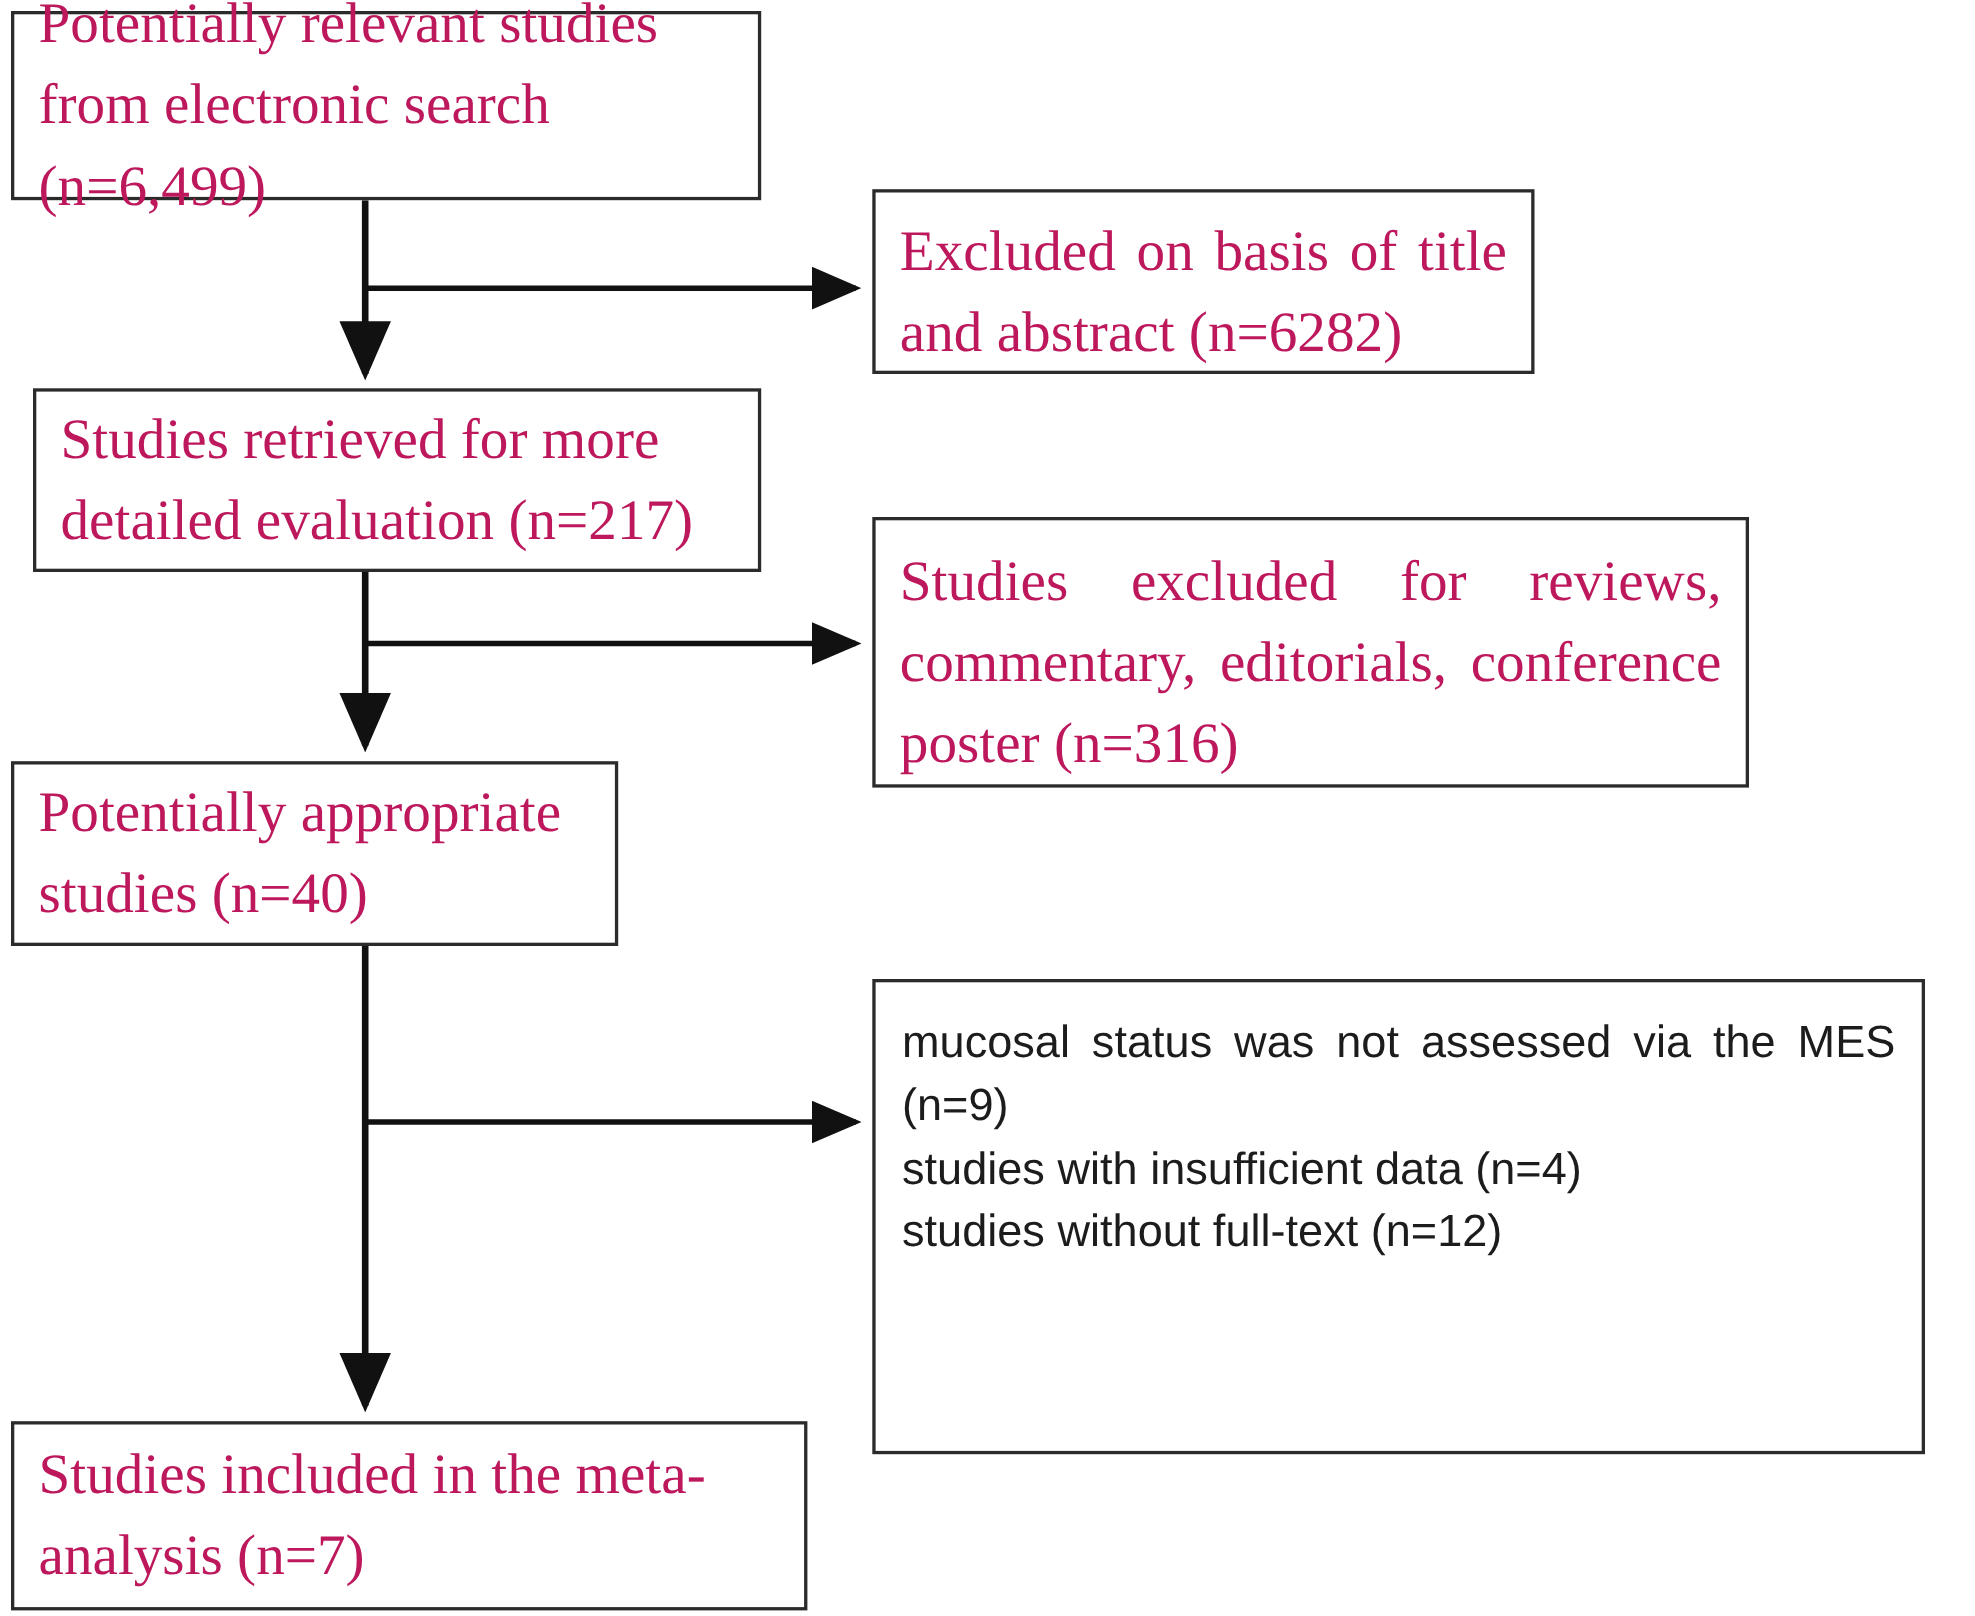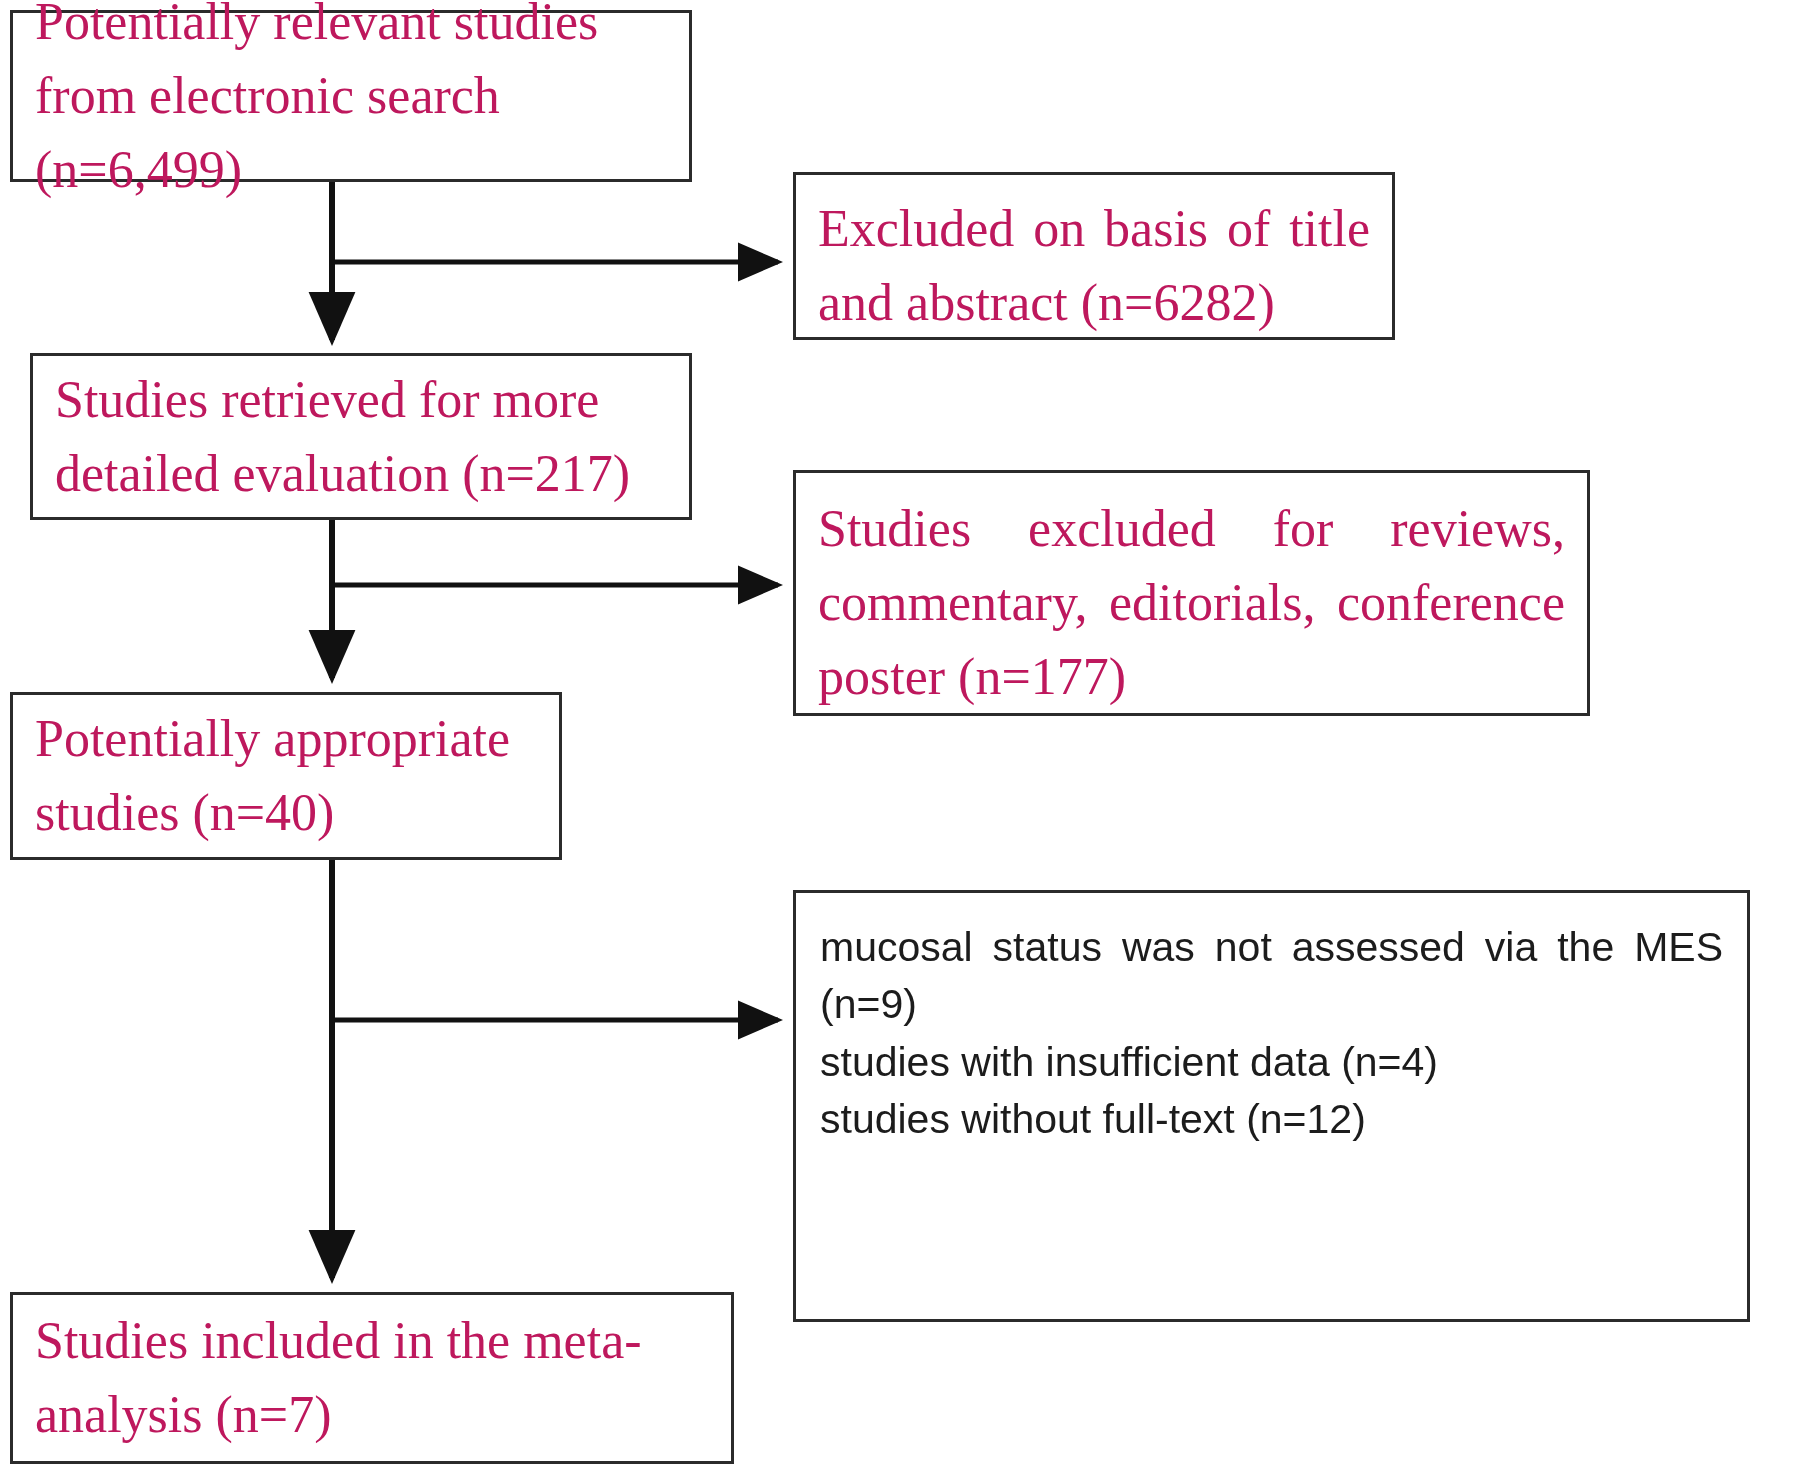--- a/index.html
+++ b/index.html
@@ -114,21 +114,21 @@
 
   <div class="flow-box" id="box-excluded-title">
     <div class="box-text justify">Excluded on basis of title and abstract (n=6282)</div>
   </div>
 
   <div class="flow-box" id="box-retrieved">
     <div class="box-text">Studies retrieved for more detailed evaluation (n=217)</div>
   </div>
 
   <div class="flow-box" id="box-excluded-type">
-    <div class="box-text justify">Studies excluded for reviews, commentary, editorials, conference poster (n=177)</div>
+    <div class="box-text justify">Studies excluded for reviews, commentary, editorials, conference poster (n=316)</div>
   </div>
 
   <div class="flow-box" id="box-appropriate">
     <div class="box-text">Potentially appropriate studies (n=40)</div>
   </div>
 
   <div class="flow-box" id="box-excluded-other">
     <div class="reason-line justify">mucosal status was not assessed via the MES (n=9)</div>
     <div class="reason-line">studies with insufficient data (n=4)</div>
     <div class="reason-line">studies without full-text (n=12)</div>

